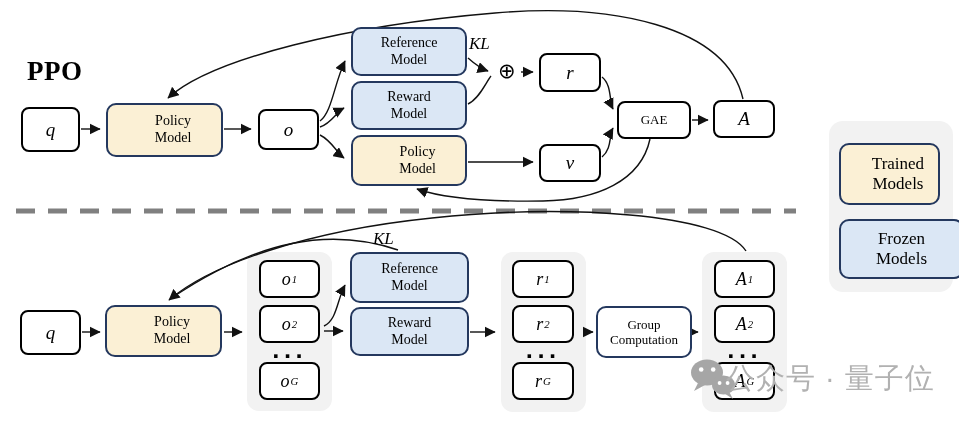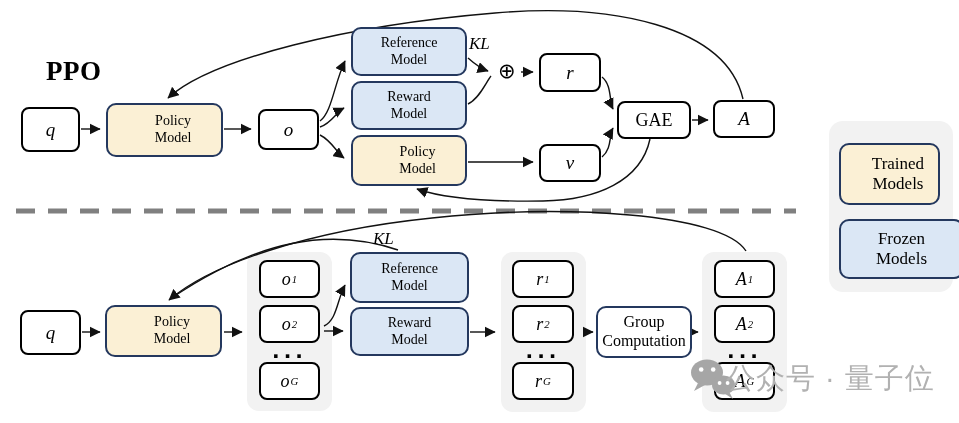--- a/index.html
+++ b/index.html
@@ -14,22 +14,22 @@
   .panel{position:absolute;background:var(--panel-fill);border-radius:12px;z-index:1;}
   .bx{position:absolute;display:flex;align-items:center;justify-content:center;text-align:center;
       color:#000;box-sizing:border-box;z-index:3;background:#fff;}
   .plain{border:2.5px solid var(--box-border);border-radius:8px;}
   .model{border:2.5px solid var(--model-border);border-radius:10px;}
   .trained{background:var(--trained-fill);padding-left:17px;}
   .frozen{background:var(--frozen-fill);}
   .two-line{white-space:pre-line;font-size:14px;line-height:1.18;}
   .math{font-style:italic;font-size:19px;}
   .math .sub{font-size:0.6em;vertical-align:-0.32em;margin-left:1px;}
-  .caps{font-size:18px;}
-  .section-label{position:absolute;font-weight:bold;font-size:27px;color:#000;z-index:3;letter-spacing:0.5px;margin-left:19px;}
+  .caps{font-size:13px;}
+  .section-label{position:absolute;font-weight:bold;font-size:27px;color:#000;z-index:3;letter-spacing:0.5px;}
   .kl{position:absolute;font-style:italic;font-size:17px;color:#000;z-index:3;}
   .oplus{position:absolute;font-family:"DejaVu Sans",sans-serif;font-size:21px;line-height:1;color:#000;z-index:3;}
   .dots{position:absolute;font-family:"DejaVu Sans",sans-serif;font-weight:bold;font-size:20px;
         letter-spacing:4px;line-height:1;text-align:center;color:#000;z-index:3;}
   .legend-panel{border-radius:14px;}
   .legend-box{font-size:17px;}
   .watermark{position:absolute;display:flex;align-items:center;z-index:10;}
   .watermark-text{font-family:"Liberation Sans",sans-serif;color:var(--watermark);
                   font-size:29px;letter-spacing:1px;margin-left:-10px;white-space:nowrap;}
 </style>
@@ -133,21 +133,21 @@
   <div class="bx plain math" style="left:512px;top:305px;width:62px;height:38px;font-size:18px">
       <span>r</span>
       <span class="sub">2</span>
     </div>
   <div class="dots" style="left:512px;top:346px;width:62px">···</div>
   <div class="bx plain math" style="left:512px;top:362px;width:62px;height:38px;font-size:18px">
       <span>r</span>
       <span class="sub">G</span>
     </div>
 
-  <div class="bx model two-line" style="left:596px;top:306px;width:96px;height:52px;font-size:16px">Group
+  <div class="bx model two-line" style="left:596px;top:306px;width:96px;height:52px;font-size:13px">Group
 Computation</div>
 
   <div class="bx plain math" style="left:714px;top:260px;width:61px;height:38px;font-size:18px">
       <span>A</span>
       <span class="sub">1</span>
     </div>
   <div class="bx plain math" style="left:714px;top:305px;width:61px;height:38px;font-size:18px">
       <span>A</span>
       <span class="sub">2</span>
     </div>

